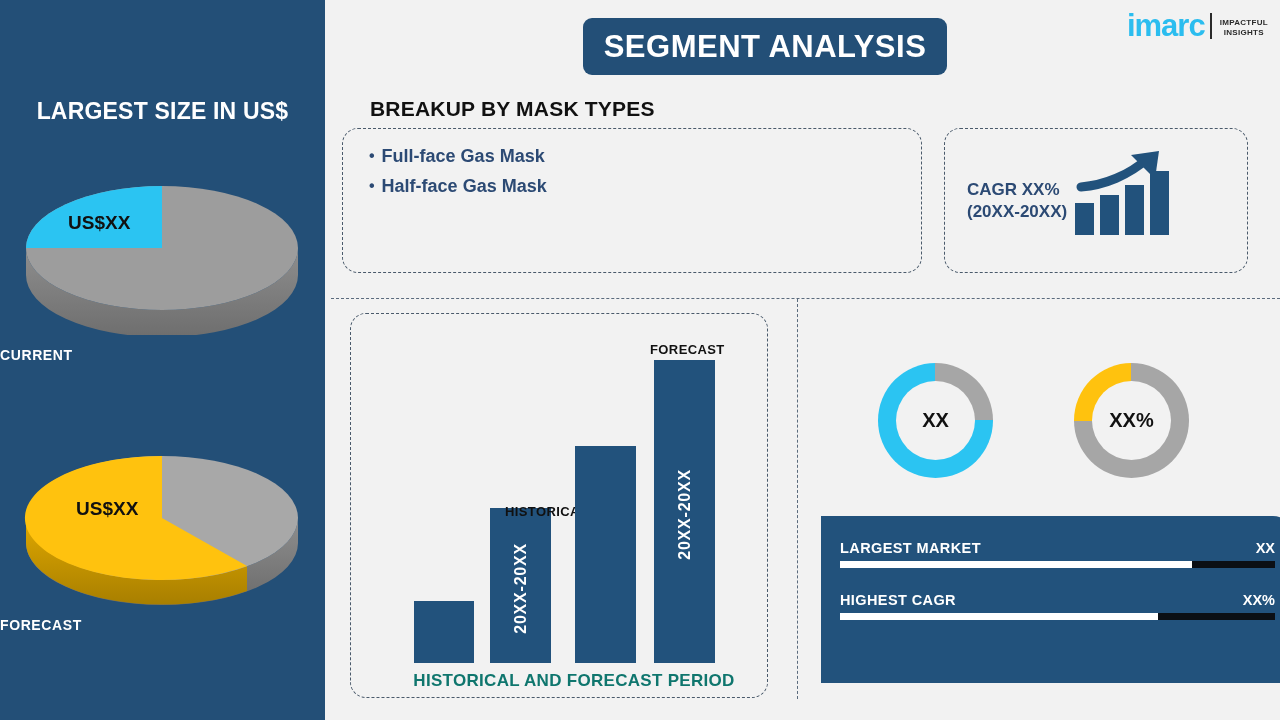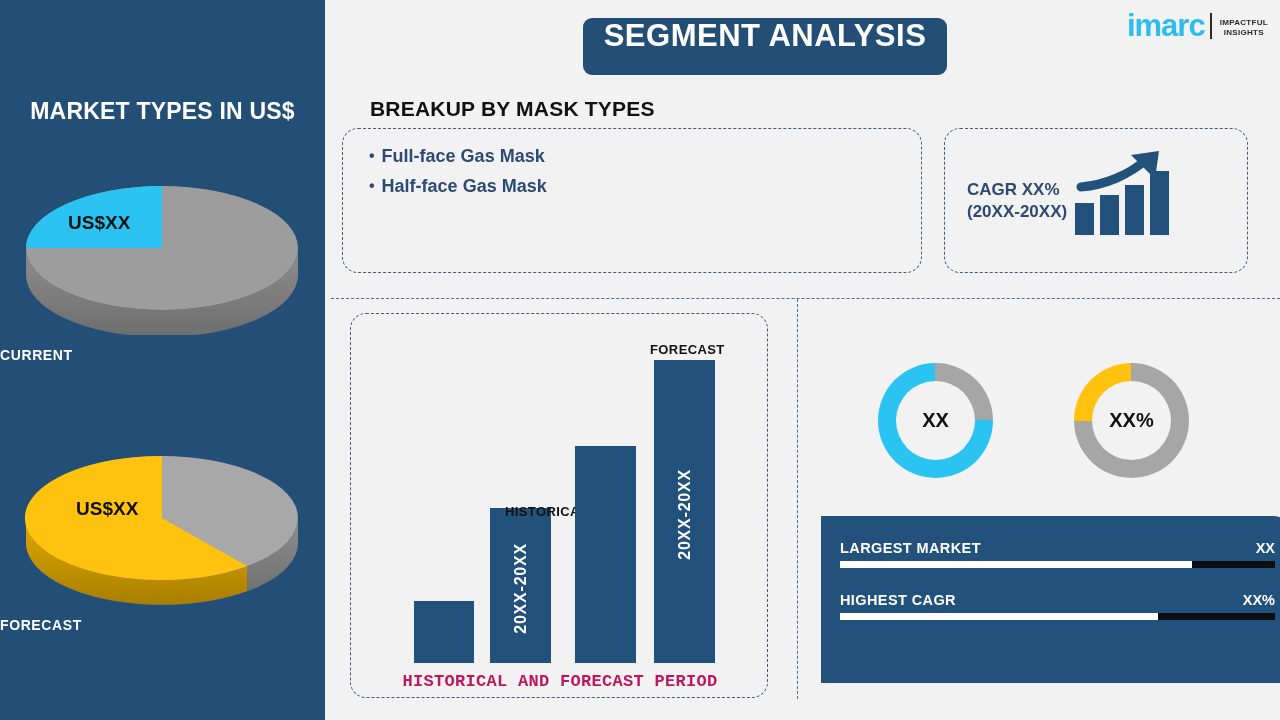--- a/index.html
+++ b/index.html
@@ -35,21 +35,21 @@
     font-size: 19px; font-weight: bold;
     z-index: 6; pointer-events: none;
   }
 
   
   .header { position: absolute; left: 325px; top: 0; width: 955px; height: 92px; background: #f2f2f2; }
   .banner {
     position: absolute; left: 258px; top: 18px;
     width: 364px; height: 57px;
     background: #234f77; border-radius: 9px;
-    display: flex; align-items: flex-start; justify-content: center;
+    display: flex; align-items: center; justify-content: center;
   }
   .banner-text {
     color: #ffffff; font-size: 31px; font-weight: bold; letter-spacing: .5px;
   }
   .logo { position: absolute; right: 12px; top: 10px; display: flex; align-items: flex-end; gap: 5px; }
   .logo-mark { font-size: 31px; font-weight: bold; color: #2bbdef; letter-spacing: -1px; line-height: 1; position: relative; }
   .logo-bar { width: 2px; height: 26px; background: #2a2a2a; margin: 0 3px 2px 0; }
   .logo-tag { display: flex; flex-direction: column; justify-content: center; line-height: 1.25; padding-bottom: 3px; text-align: center; }
   .logo-tag span { font-size: 8px; font-weight: bold; color: #2a2a2a; letter-spacing: .3px; }
 
@@ -93,22 +93,22 @@
   .bar-inner-label {
     color: #ffffff; font-size: 16px; font-weight: bold;
     writing-mode: vertical-rl; transform: rotate(180deg);
     letter-spacing: .8px; padding-bottom: 6px;
   }
   .bar-top-label {
     position: absolute; color: #111111;
     font-size: 13px; font-weight: bold; letter-spacing: .4px; white-space: nowrap;
   }
   .bar-axis-label {
-    position: absolute; left: 0; bottom: 8px; width: 418px; text-align: center;
-    color: #be185d; font-size: 17px; font-weight: bold; letter-spacing: .3px; font-family: Liberation Mono, monospace;
+    position: absolute; left: 14px; bottom: 8px; width: 418px; text-align: center;
+    color: #0f766e; font-size: 17px; font-weight: bold; letter-spacing: .3px;
   }
 
   
   .donut { position: absolute; width: 115px; height: 115px; border-radius: 50%; }
   .donut .hole {
     position: absolute; left: 18px; top: 18px; width: 79px; height: 79px;
     border-radius: 50%; background: #f2f2f2;
     display: flex; align-items: center; justify-content: center;
   }
   .donut .hole span { color: #111111; font-size: 20px; font-weight: bold; }
@@ -127,21 +127,21 @@
   .stat-value { color: #ffffff; font-size: 14.5px; font-weight: bold; }
   .track { position: relative; width: 100%; height: 7px; background: #0b0f14; }
   .fill { position: absolute; left: 0; top: 0; height: 7px; background: #ffffff; }
 </style>
 </head>
 <body>
 
 <div id="root">
 
   <div class="sidebar">
-    <div class="sidebar-title">MARKET TYPES IN US$</div>
+    <div class="sidebar-title">LARGEST SIZE IN US$</div>
 
     <div class="pie-wrap current">
       <div class="pie-stage">
         <svg width="325" height="175" viewBox="0 0 325 175">
           <defs>
             <linearGradient id="grayside" x1="0" y1="0" x2="0" y2="1">
               <stop offset="0%" stop-color="#8e8e8e"></stop>
                 <stop offset="100%" stop-color="#6e6e6e"></stop>
             </linearGradient>
           </defs>

